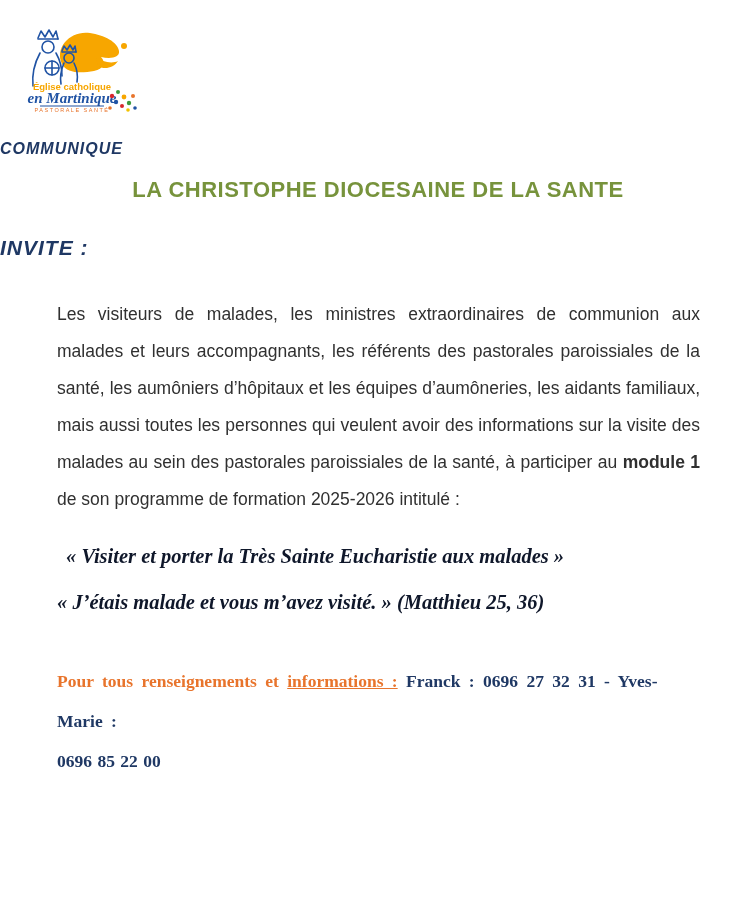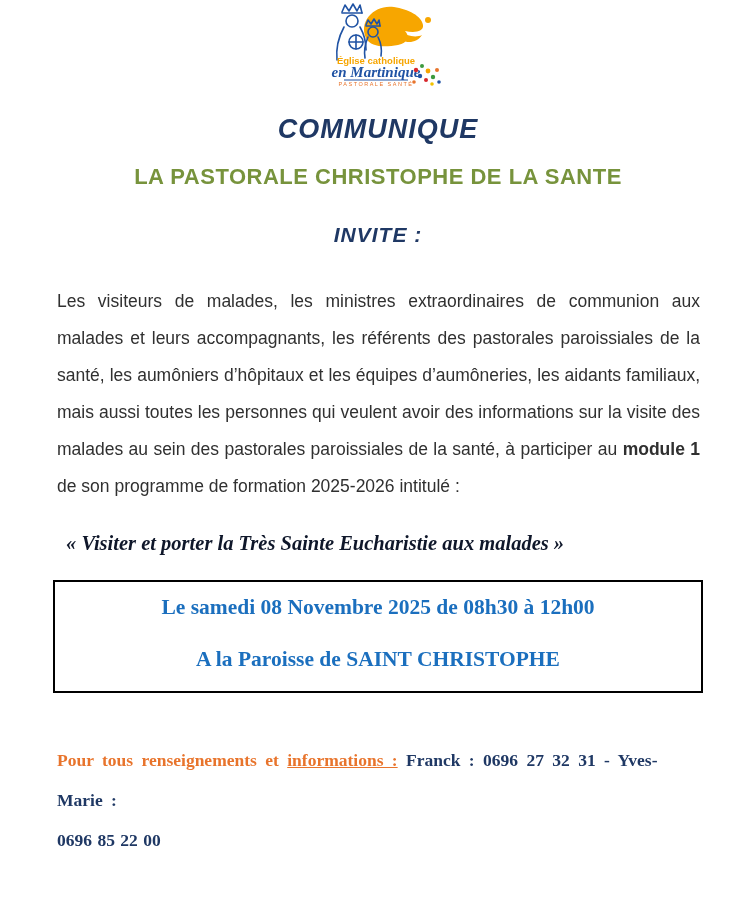--- a/index.html
+++ b/index.html
@@ -7,44 +7,43 @@
     position: relative;
     width: 756px;
     height: 912px;
     margin: 0 auto;
     background: #ffffff;
     font-family: "Liberation Sans", sans-serif;
     overflow: hidden;
   }
   
   .logo-wrap {
+    padding-top: 26px;
     display: flex;
-    justify-content: center;
   }
   
   .h-communique {
     margin-top: 26px;
-    text-align: center;
     color: #1F3864;
-    font-size: 27px;
+    font-size: 16px;
     font-weight: bold;
     font-style: italic;
     letter-spacing: 1px;
   }
   .h-org {
     margin-top: 19px;
     text-align: center;
     color: #77933C;
     font-size: 22px;
     font-weight: bold;
     letter-spacing: 0.5px;
   }
   .h-invite {
     margin-top: 33px;
-    text-align: center;
+    text-align: left;
     color: #1F3864;
     font-size: 21px;
     font-weight: bold;
     font-style: italic;
     letter-spacing: 1px;
   }
   
   .body-text {
     margin: 36px 56px 0 57px;
     font-size: 17.5px;
@@ -144,28 +143,25 @@
         <circle cx="133" cy="70" r="2.0" fill="#E8742C"></circle>
         <circle cx="128" cy="84" r="1.8" fill="#F2C200"></circle>
         <circle cx="135" cy="82" r="1.8" fill="#2053A4"></circle>
         <circle cx="110" cy="82" r="1.8" fill="#E8742C"></circle>
       </g>
     </svg>
   </div>
 
   <div class="h-communique">COMMUNIQUE</div>
 
-  <div class="h-org">LA PASTORALE CHRISTOPHE DE LA SANTE</div>
+  <div class="h-org">LA CHRISTOPHE DIOCESAINE DE LA SANTE</div>
 
   <div class="h-invite">INVITE :</div>
 
   <p class="body-text"><span>Les visiteurs de malades, les ministres extraordinaires de communion aux malades et leurs accompagnants, les référents des pastorales paroissiales de la santé, les aumôniers d’hôpitaux et les équipes d’aumôneries, les aidants familiaux, mais aussi  toutes les personnes qui veulent avoir des informations sur la visite des malades au sein des pastorales paroissiales de la santé, à participer au </span><span class="bold">module 1</span><span> de son programme de formation 2025-2026 intitulé :</span></p>
 
   <div class="quote quote-1">« Visiter et porter la Très Sainte Eucharistie aux malades »</div>
+  <div class="quote quote-2">« J’étais malade et vous m’avez visité. » (Matthieu 25, 36)</div>
 
-  <div class="event-box">
-    <div class="event-line">Le samedi 08 Novembre 2025 de 08h30 à 12h00</div>
-    <div class="event-line event-line-2">A la Paroisse de SAINT CHRISTOPHE</div>
-  </div>
 
   <p class="footer"><span class="orange">Pour tous renseignements et </span><span class="orange underline">informations :</span><span> Franck : 0696 27 32 31 - Yves-Marie :</span><span class="line2">0696 85 22 00</span></p>
 
 </div>
 
 </body></html>

